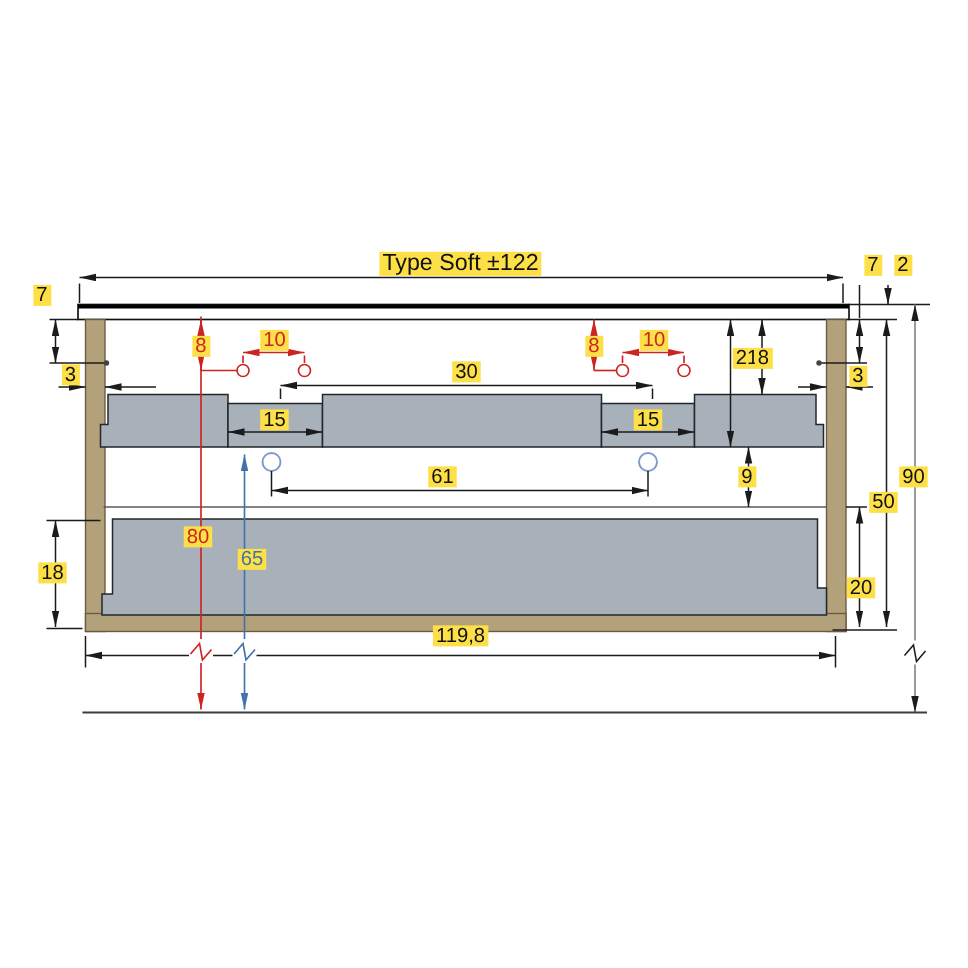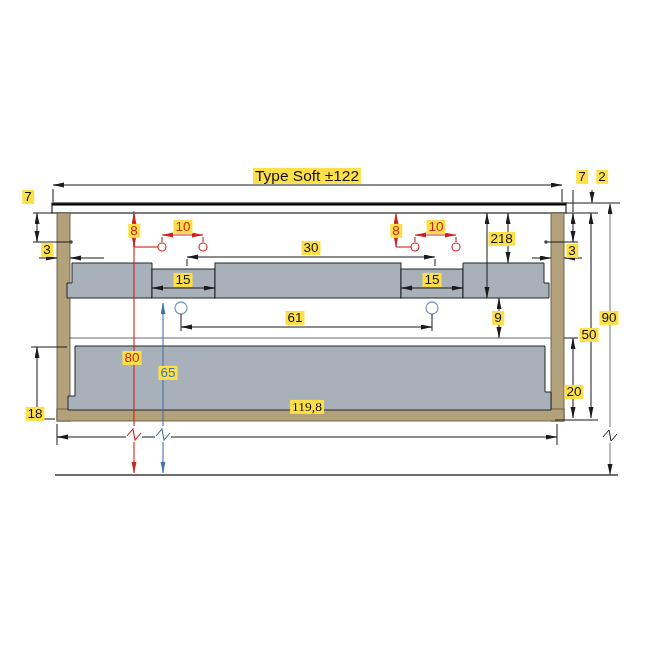--- a/index.html
+++ b/index.html
@@ -161,19 +161,19 @@
 <div class="lbl" style="left:509px;top:239px;">8</div>
 <div class="lbl" style="left:582px;top:177px;">7</div>
 <div class="lbl" style="left:602px;top:177px;">2</div>
 <div class="lbl" style="left:572px;top:251px;">3</div>
 <div class="lbl" style="left:183px;top:280px;">15</div>
 <div class="lbl" style="left:432px;top:280px;">15</div>
 <div class="lbl" style="left:295px;top:318px;">61</div>
 <div class="lbl" style="left:498px;top:318px;">9</div>
 <div class="lbl red-t" style="left:132px;top:328px;margin-top:30px;">80</div>
 <div class="lbl blue-t" style="left:168px;top:328px;margin-top:45px;">65</div>
-<div class="lbl" style="left:35px;top:382px;margin-top:32px;">18</div>
+<div class="lbl" style="left:35px;top:382px;">18</div>
 <div class="lbl" style="left:574px;top:380px;margin-top:12px;">20</div>
 <div class="lbl" style="left:589px;top:318px;margin-top:17px;">50</div>
 <div class="lbl" style="left:609px;top:318px;">90</div>
-<div class="lbl" style="left:307px;top:407px;font-family:Liberation Serif, serif;">119,8</div>
+<div class="lbl" style="left:307px;top:424px;">119,8</div>
 
 </div>
 
 </body></html>

